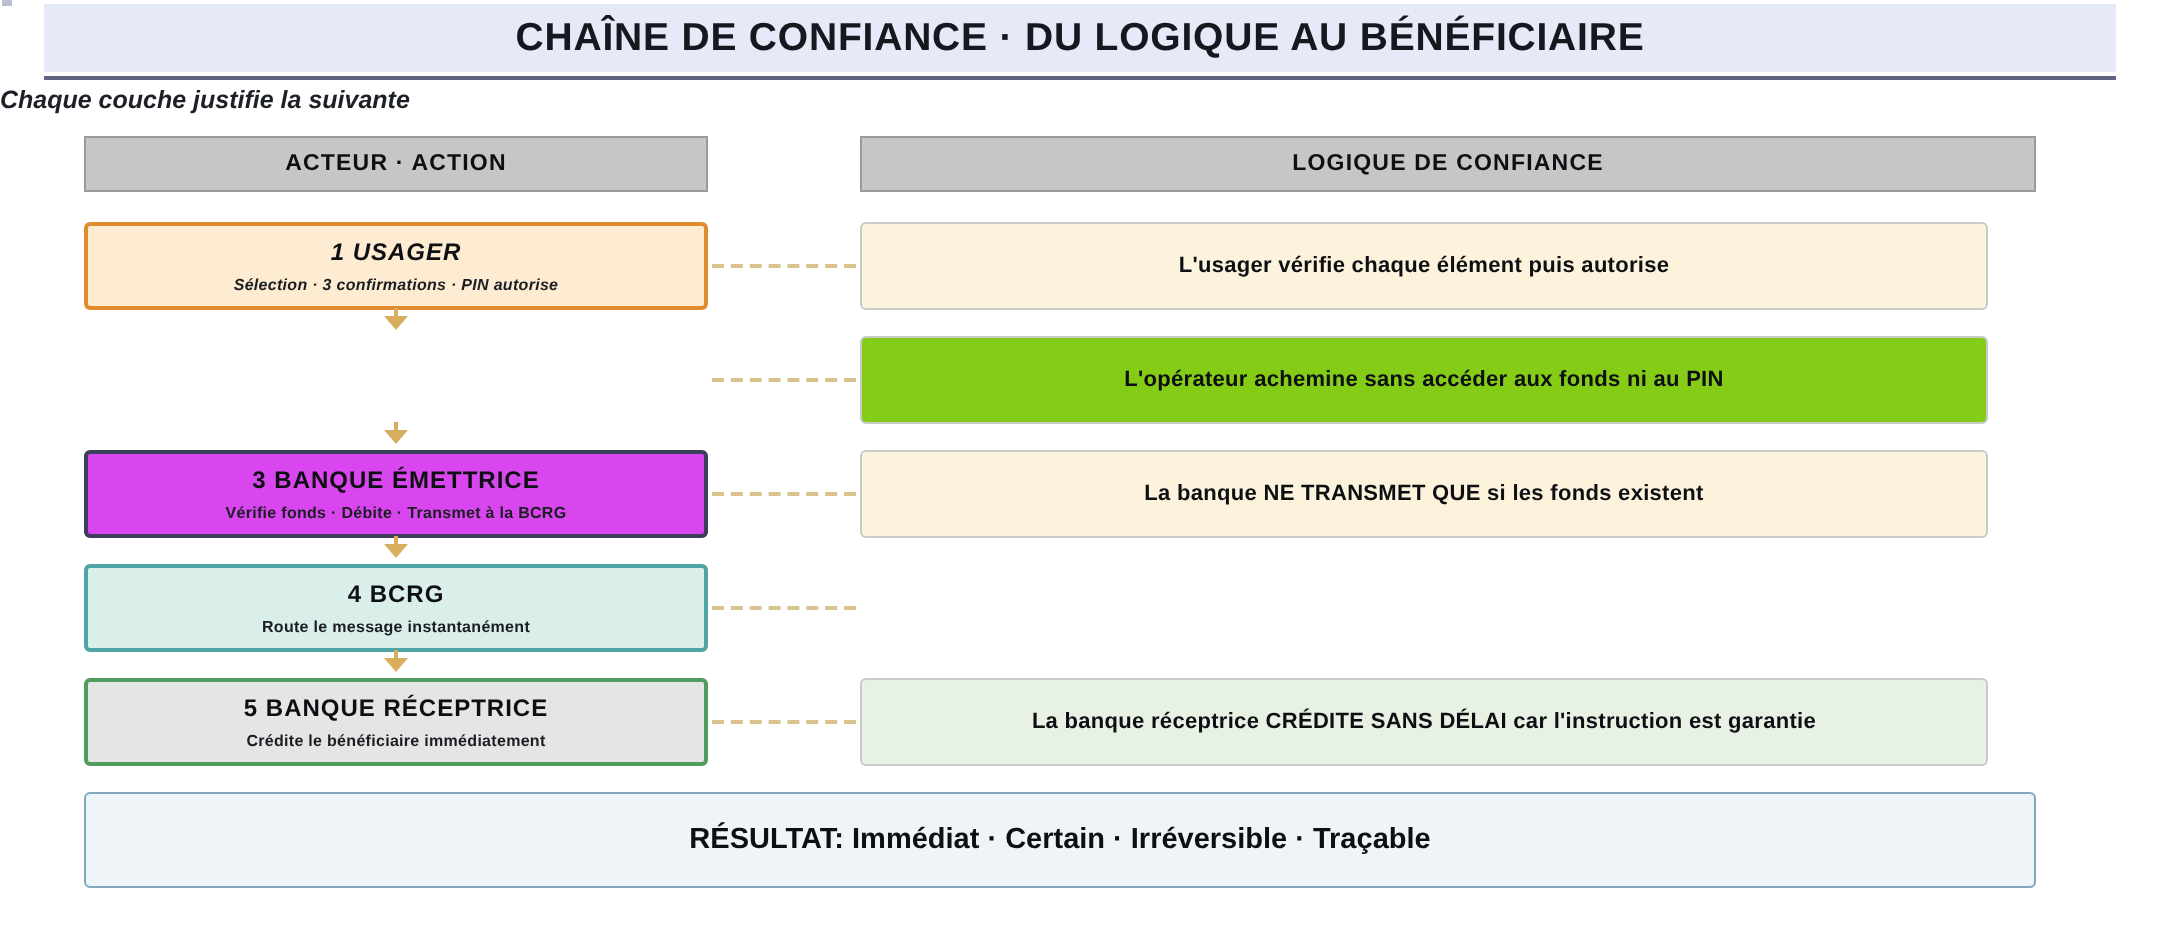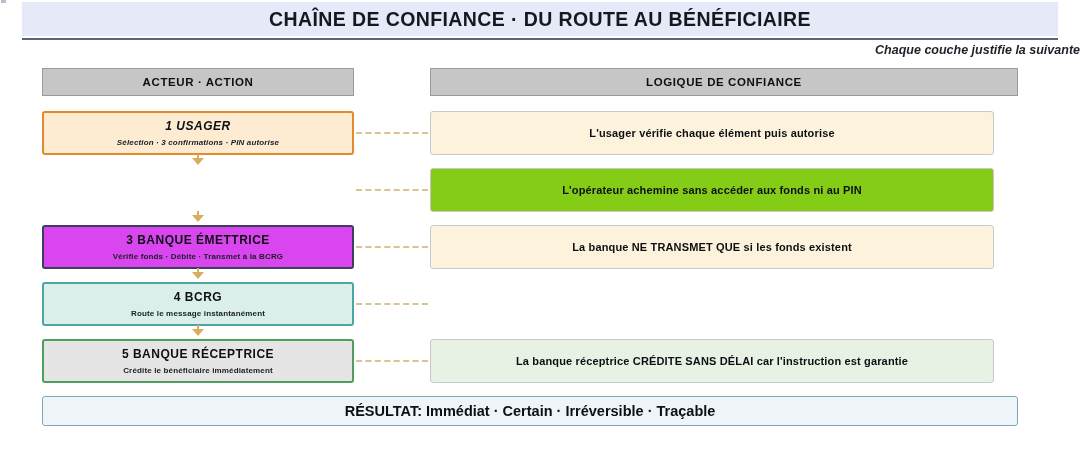--- a/index.html
+++ b/index.html
@@ -42,21 +42,21 @@
     top: 38px;
     width: 1036px;
     height: 2px;
     background: #5b6480;
   }
   .subtitle {
     position: absolute;
     left: 0;
     top: 43px;
     width: 1080px;
-    text-align: right;
+    text-align: left;
     font-size: 12.5px;
     font-style: italic;
     font-weight: bold;
     color: #1d2026;
   }
 
   
   .col-head {
     position: absolute;
     height: 28px;
@@ -156,21 +156,21 @@
     border-right: 6px solid transparent;
     border-top: 7px solid #d8ae5e;
   }
 
   
   .footer-bar {
     position: absolute;
     left: 42px;
     top: 396px;
     width: 976px;
-    height: 30px;
+    height: 48px;
     background: #eff4f8;
     border: 1px solid #7fa8bd;
     border-radius: 3px;
     display: flex;
     align-items: center;
     justify-content: center;
   }
   .footer-bar span {
     font-size: 14.5px;
     font-weight: bold;
@@ -189,21 +189,21 @@
   }
 </style>
 </head>
 <body>
 
 <div id="page">
 
   <div class="stray-mark"></div>
 
   <div class="title-band">
-    <span class="title-text">CHAÎNE DE CONFIANCE · DU ROUTE AU BÉNÉFICIAIRE</span>
+    <span class="title-text">CHAÎNE DE CONFIANCE · DU LOGIQUE AU BÉNÉFICIAIRE</span>
   </div>
   <div class="title-rule"></div>
   <div class="subtitle">Chaque couche justifie la suivante</div>
 
   <div class="col-head left">
     <span>ACTEUR · ACTION</span>
   </div>
   <div class="col-head right">
     <span>LOGIQUE DE CONFIANCE</span>
   </div>

